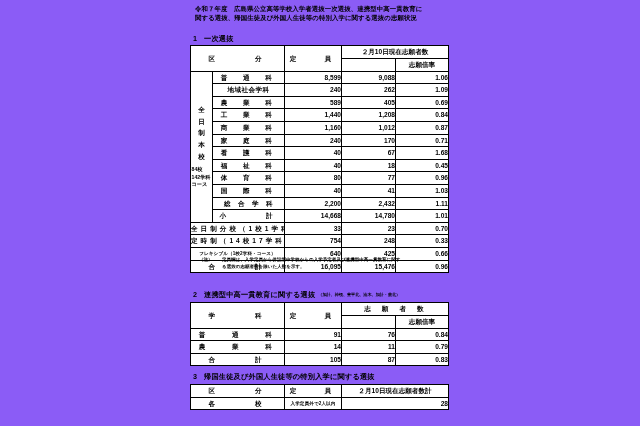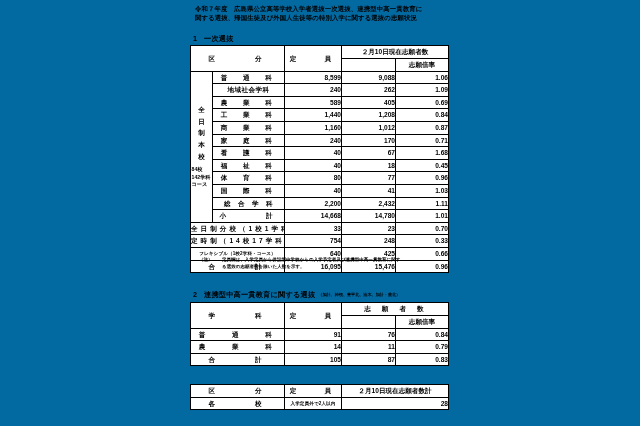--- a/index.html
+++ b/index.html
@@ -8,21 +8,21 @@
     width: 640px; height: 426px;
     background: #ffffff;
     font-family: "Liberation Sans", "DejaVu Sans", sans-serif;
     color: #000000;
   }
   #page {
     position: relative;
     width: 640px;
     height: 426px;
     overflow: hidden;
-    background: #0369a1;
+    background: #8b5cf6;
   }
 
   
   .doc-title {
     position: absolute;
     left: 195px;
     top: 4px;
     width: 250px;
     font-size: 6.4px;
     line-height: 9.2px;
@@ -306,20 +306,23 @@
         </tr>
         <tr>
           <td class="lbl-sum thick-r thick-t">合　　　計</td>
           <td class="num thick-t thick-r">105</td>
           <td class="num thick-t thick-r">87</td>
           <td class="num thick-t">0.83</td>
         </tr>
       </tbody>
   </table>
 
+  <div class="sec-head" style="left:193px; top:372px;">
+    <span class="sec-num">3</span><span>帰国生徒及び外国人生徒等の特別入学に関する選抜</span>
+  </div>
 
   <table class="grid" id="t3" style="left:190px; top:384px; width:258px;">
     <colgroup>
       <col style="width:94px">
       <col style="width:57px">
       <col style="width:107px">
     </colgroup>
     <tbody>
       <tr>
         <td class="hdr-sp2 thick-r">区　　　分</td>

